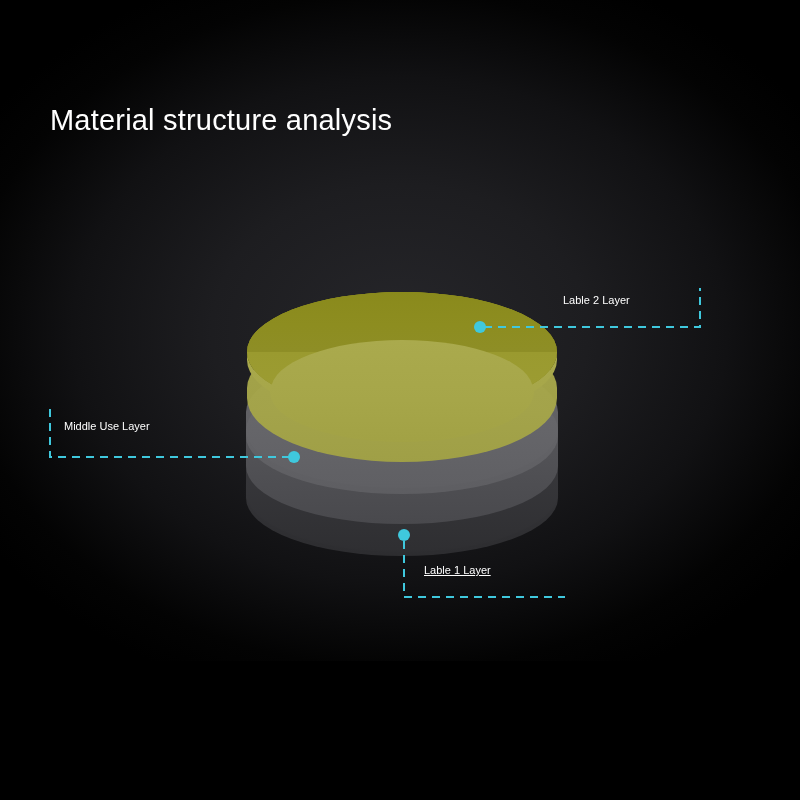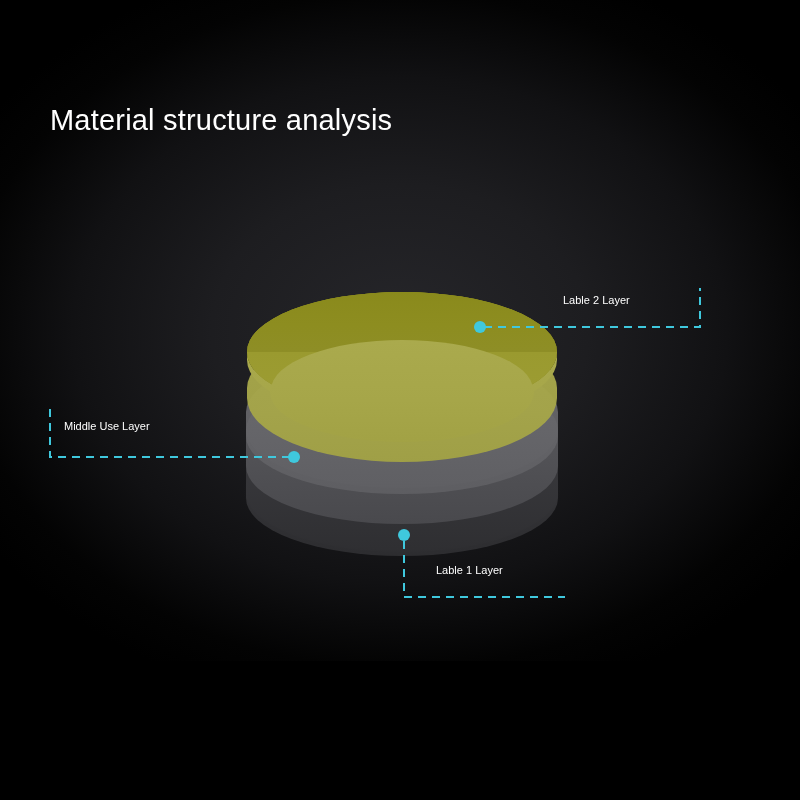--- a/index.html
+++ b/index.html
@@ -31,21 +31,21 @@
     width:800px;height:800px;
   }
   .lbl{
     position:absolute;
     color:#ffffff;
     font-size:11px;
     white-space:nowrap;
   }
   #lbl-top{ left:563px; top:294px; }
   #lbl-mid{ left:64px;  top:420px; }
-  #lbl-bot{ left:436px; top:564px; }
+  #lbl-bot{ left:424px; top:564px;text-decoration:underline; }
 </style>
 </head>
 <body>
 
 <div id="stage">
 
   <div id="title">Material structure analysis</div>
 
   <svg id="figure" viewBox="0 0 800 800">
     <defs>

